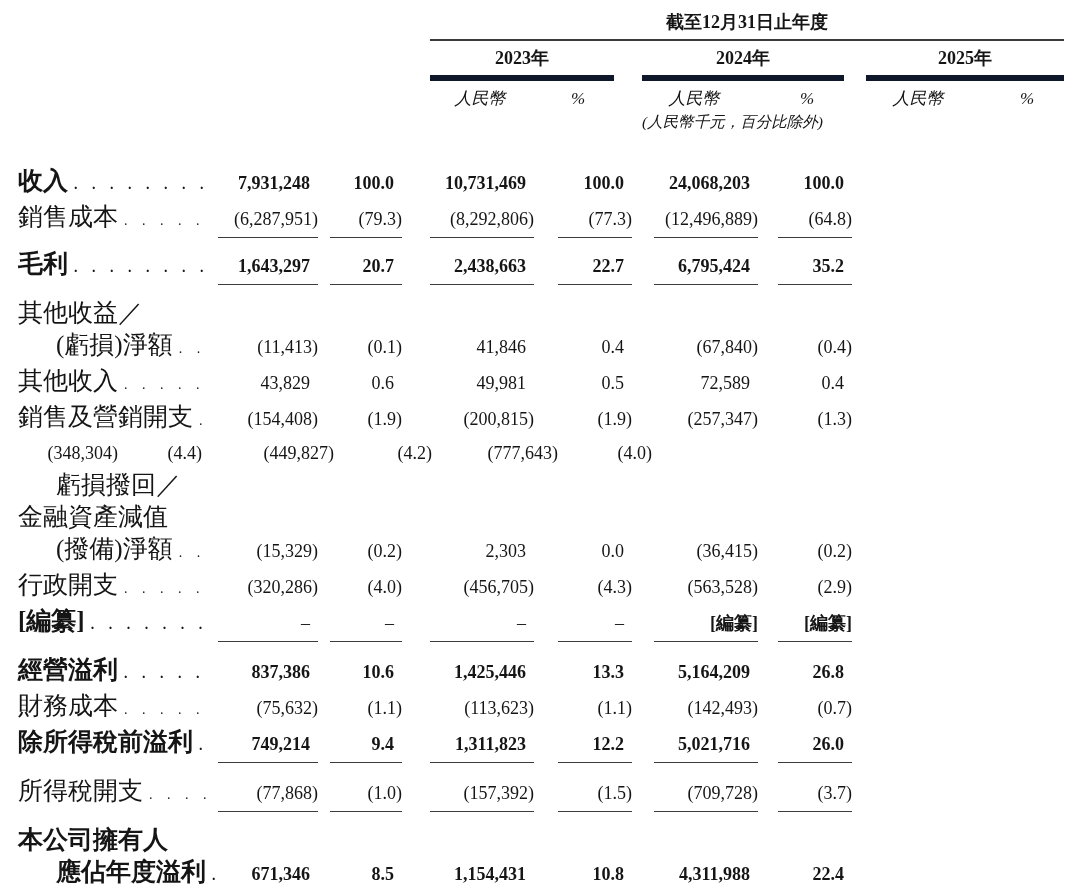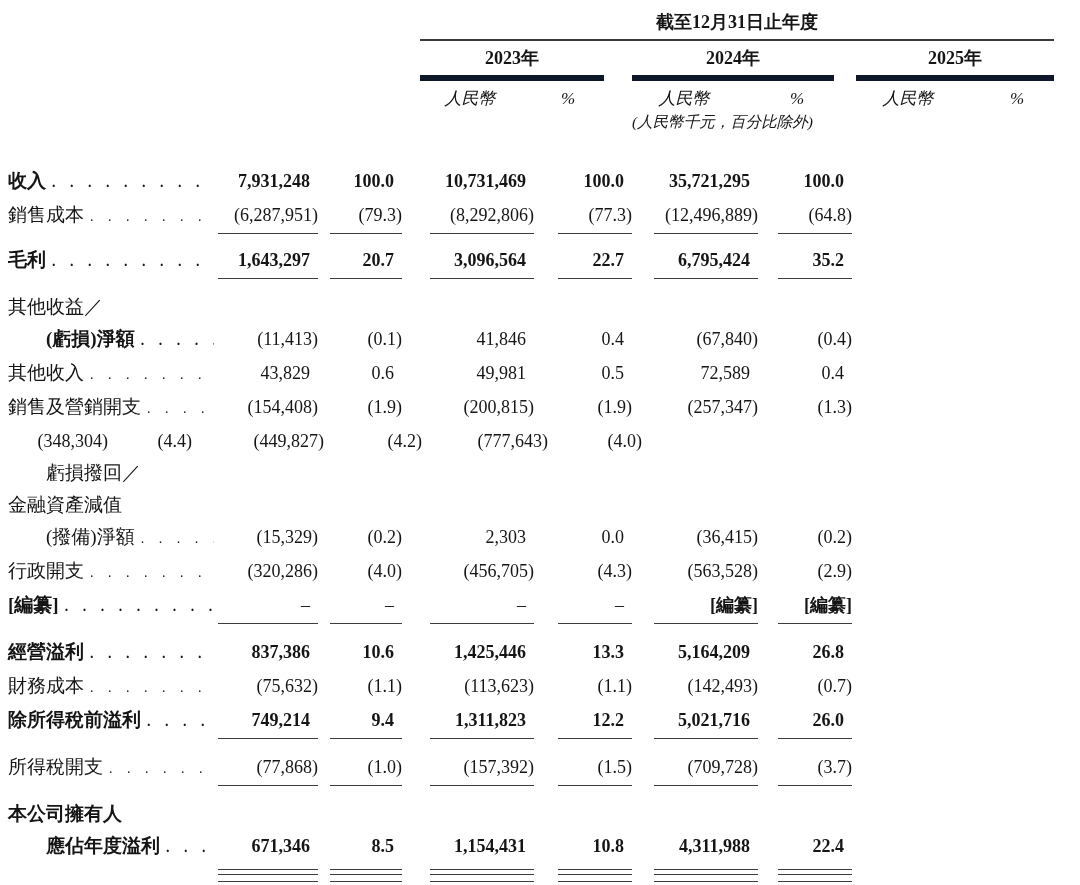--- a/index.html
+++ b/index.html
@@ -1,27 +1,27 @@
 <!DOCTYPE html>
 <html><head>
 <meta charset="utf-8">
 <style>
   html,body{margin:0;padding:0;background:#ffffff;}
   body{
     width:1080px;height:885px;overflow:hidden;
     font-family:"Liberation Serif","DejaVu Serif",serif;
     color:#151515;
   }
-  .page{box-sizing:border-box;width:868px;height:885px;padding:10px 16px 0 8px;}
+  .page{box-sizing:border-box;width:868px;height:885px;padding:10px 16px 0 18px;}
 
   
   .hrow,.drow{display:flex;align-items:baseline;}
   .spacer{flex:0 0 412px;}
   .labelcell{flex:1 1 auto;min-width:0;display:flex;align-items:baseline;padding-right:4px;}
-  .lbl{font-size:19px;white-space:nowrap;}
+  .lbl{font-size:25px;white-space:nowrap;}
   .b{font-weight:bold;}
   .dots{
     flex:1 1 auto;min-width:0;overflow:hidden;white-space:nowrap;
     font-size:14px;letter-spacing:5.5px;padding:0 10px 0 6px;color:#1a1a1a;
   }
   .dots::after{content:". . . . . . . . . . . . . . . . . . . . . . . . . . . . . . . . . . . . . . . . . . . . . . . .";}
 
   
   .num{flex:0 0 auto;box-sizing:border-box;text-align:right;font-size:18px;padding-right:8px;white-space:nowrap;}
   .c1{width:100px;}
@@ -96,21 +96,21 @@
   <div class="tbody">
       <div class="drow">
         <div class="labelcell b">
           <span class="lbl">收入</span>
           <span class="dots"></span>
         </div>
         <div class="num c1 b">7,931,248</div>
         <div class="num c2 b">100.0</div>
         <div class="num c3 b">10,731,469</div>
         <div class="num c4 b">100.0</div>
-        <div class="num c5 b">35,721,295</div>
+        <div class="num c5 b">24,068,203</div>
         <div class="num c6 b">100.0</div>
       </div>
       <div class="drow ruled">
         <div class="labelcell">
           <span class="lbl">銷售成本</span>
           <span class="dots"></span>
         </div>
         <div class="num c1 ov">(6,287,951)</div>
         <div class="num c2 ov">(79.3)</div>
         <div class="num c3 ov">(8,292,806)</div>
@@ -118,32 +118,32 @@
         <div class="num c5 ov">(12,496,889)</div>
         <div class="num c6 ov">(64.8)</div>
       </div>
       <div class="drow ruled">
         <div class="labelcell b">
           <span class="lbl">毛利</span>
           <span class="dots"></span>
         </div>
         <div class="num c1 b">1,643,297</div>
         <div class="num c2 b">20.7</div>
-        <div class="num c3 b">3,096,564</div>
+        <div class="num c3 b">2,438,663</div>
         <div class="num c4 b">22.7</div>
         <div class="num c5 b">6,795,424</div>
         <div class="num c6 b">35.2</div>
       </div>
       <div class="drow gap">
         <div class="labelcell">
           <span class="lbl">其他收益／</span>
         </div>
       </div>
       <div class="drow">
-        <div class="labelcell" style="padding-left: 38px; font-weight: bold;">
+        <div class="labelcell" style="padding-left: 38px;">
           <span class="lbl">(虧損)淨額</span>
           <span class="dots"></span>
         </div>
         <div class="num c1 ov">(11,413)</div>
         <div class="num c2 ov">(0.1)</div>
         <div class="num c3">41,846</div>
         <div class="num c4">0.4</div>
         <div class="num c5 ov">(67,840)</div>
         <div class="num c6 ov">(0.4)</div>
       </div>

